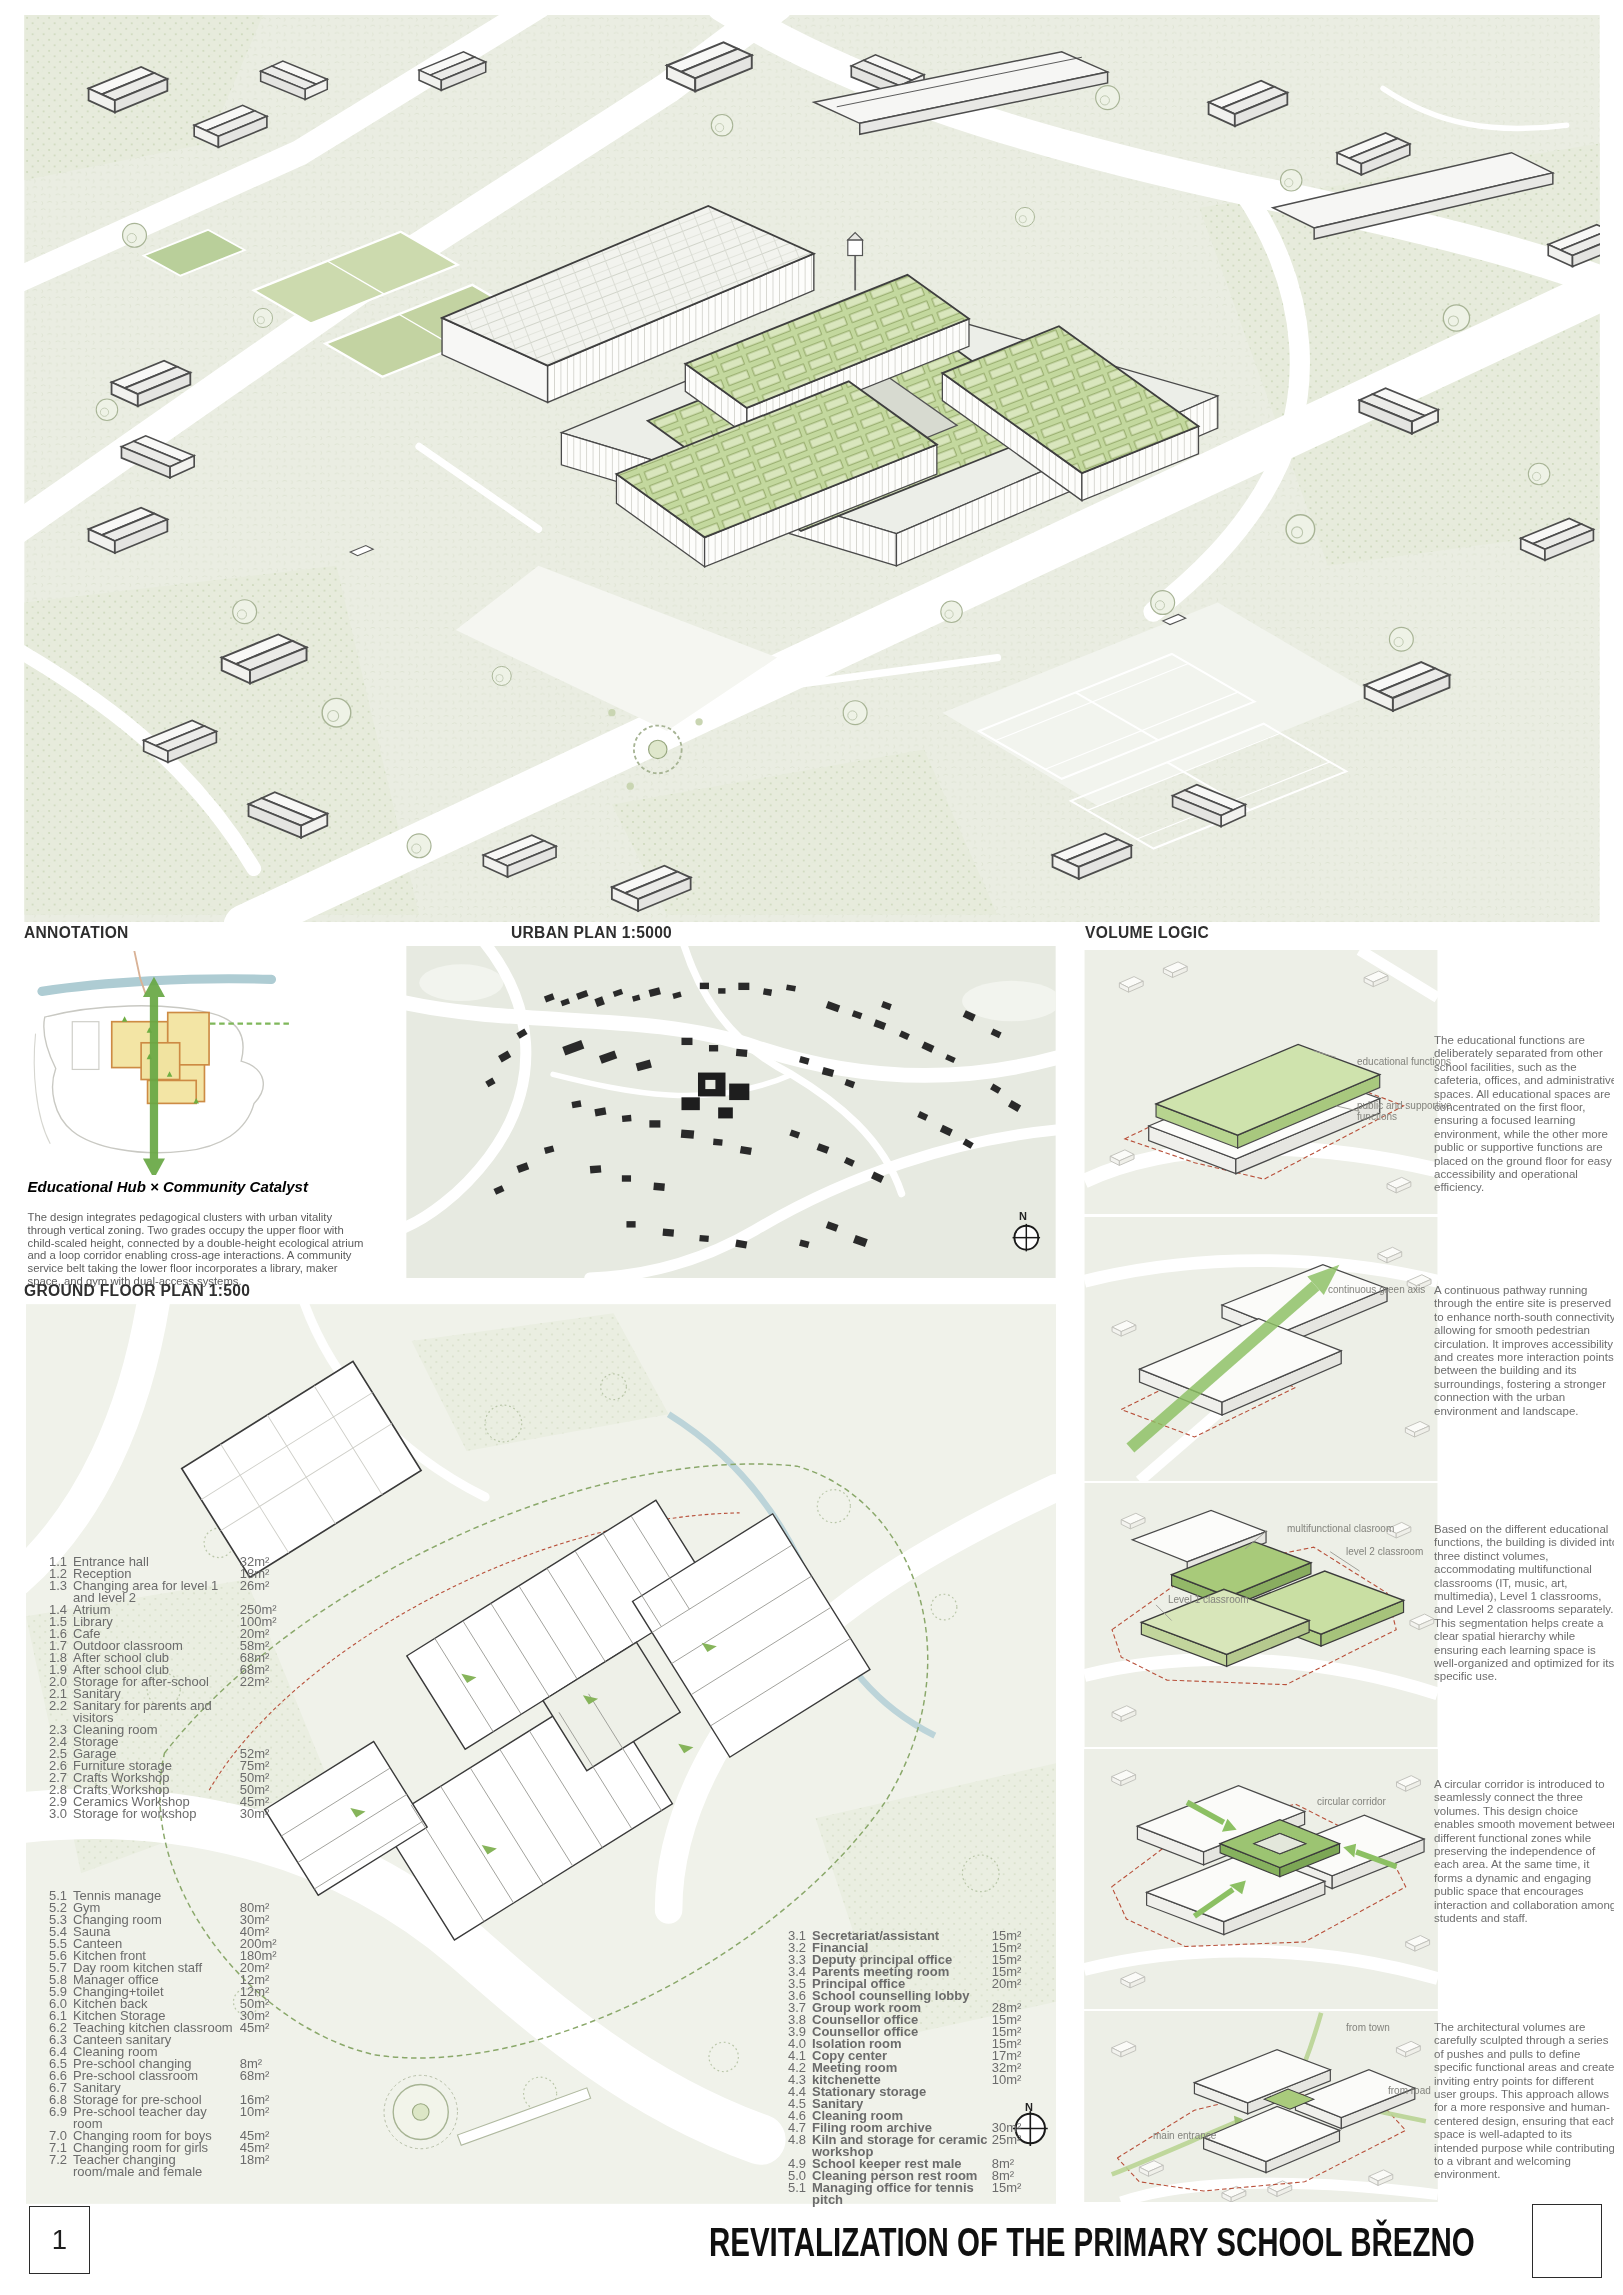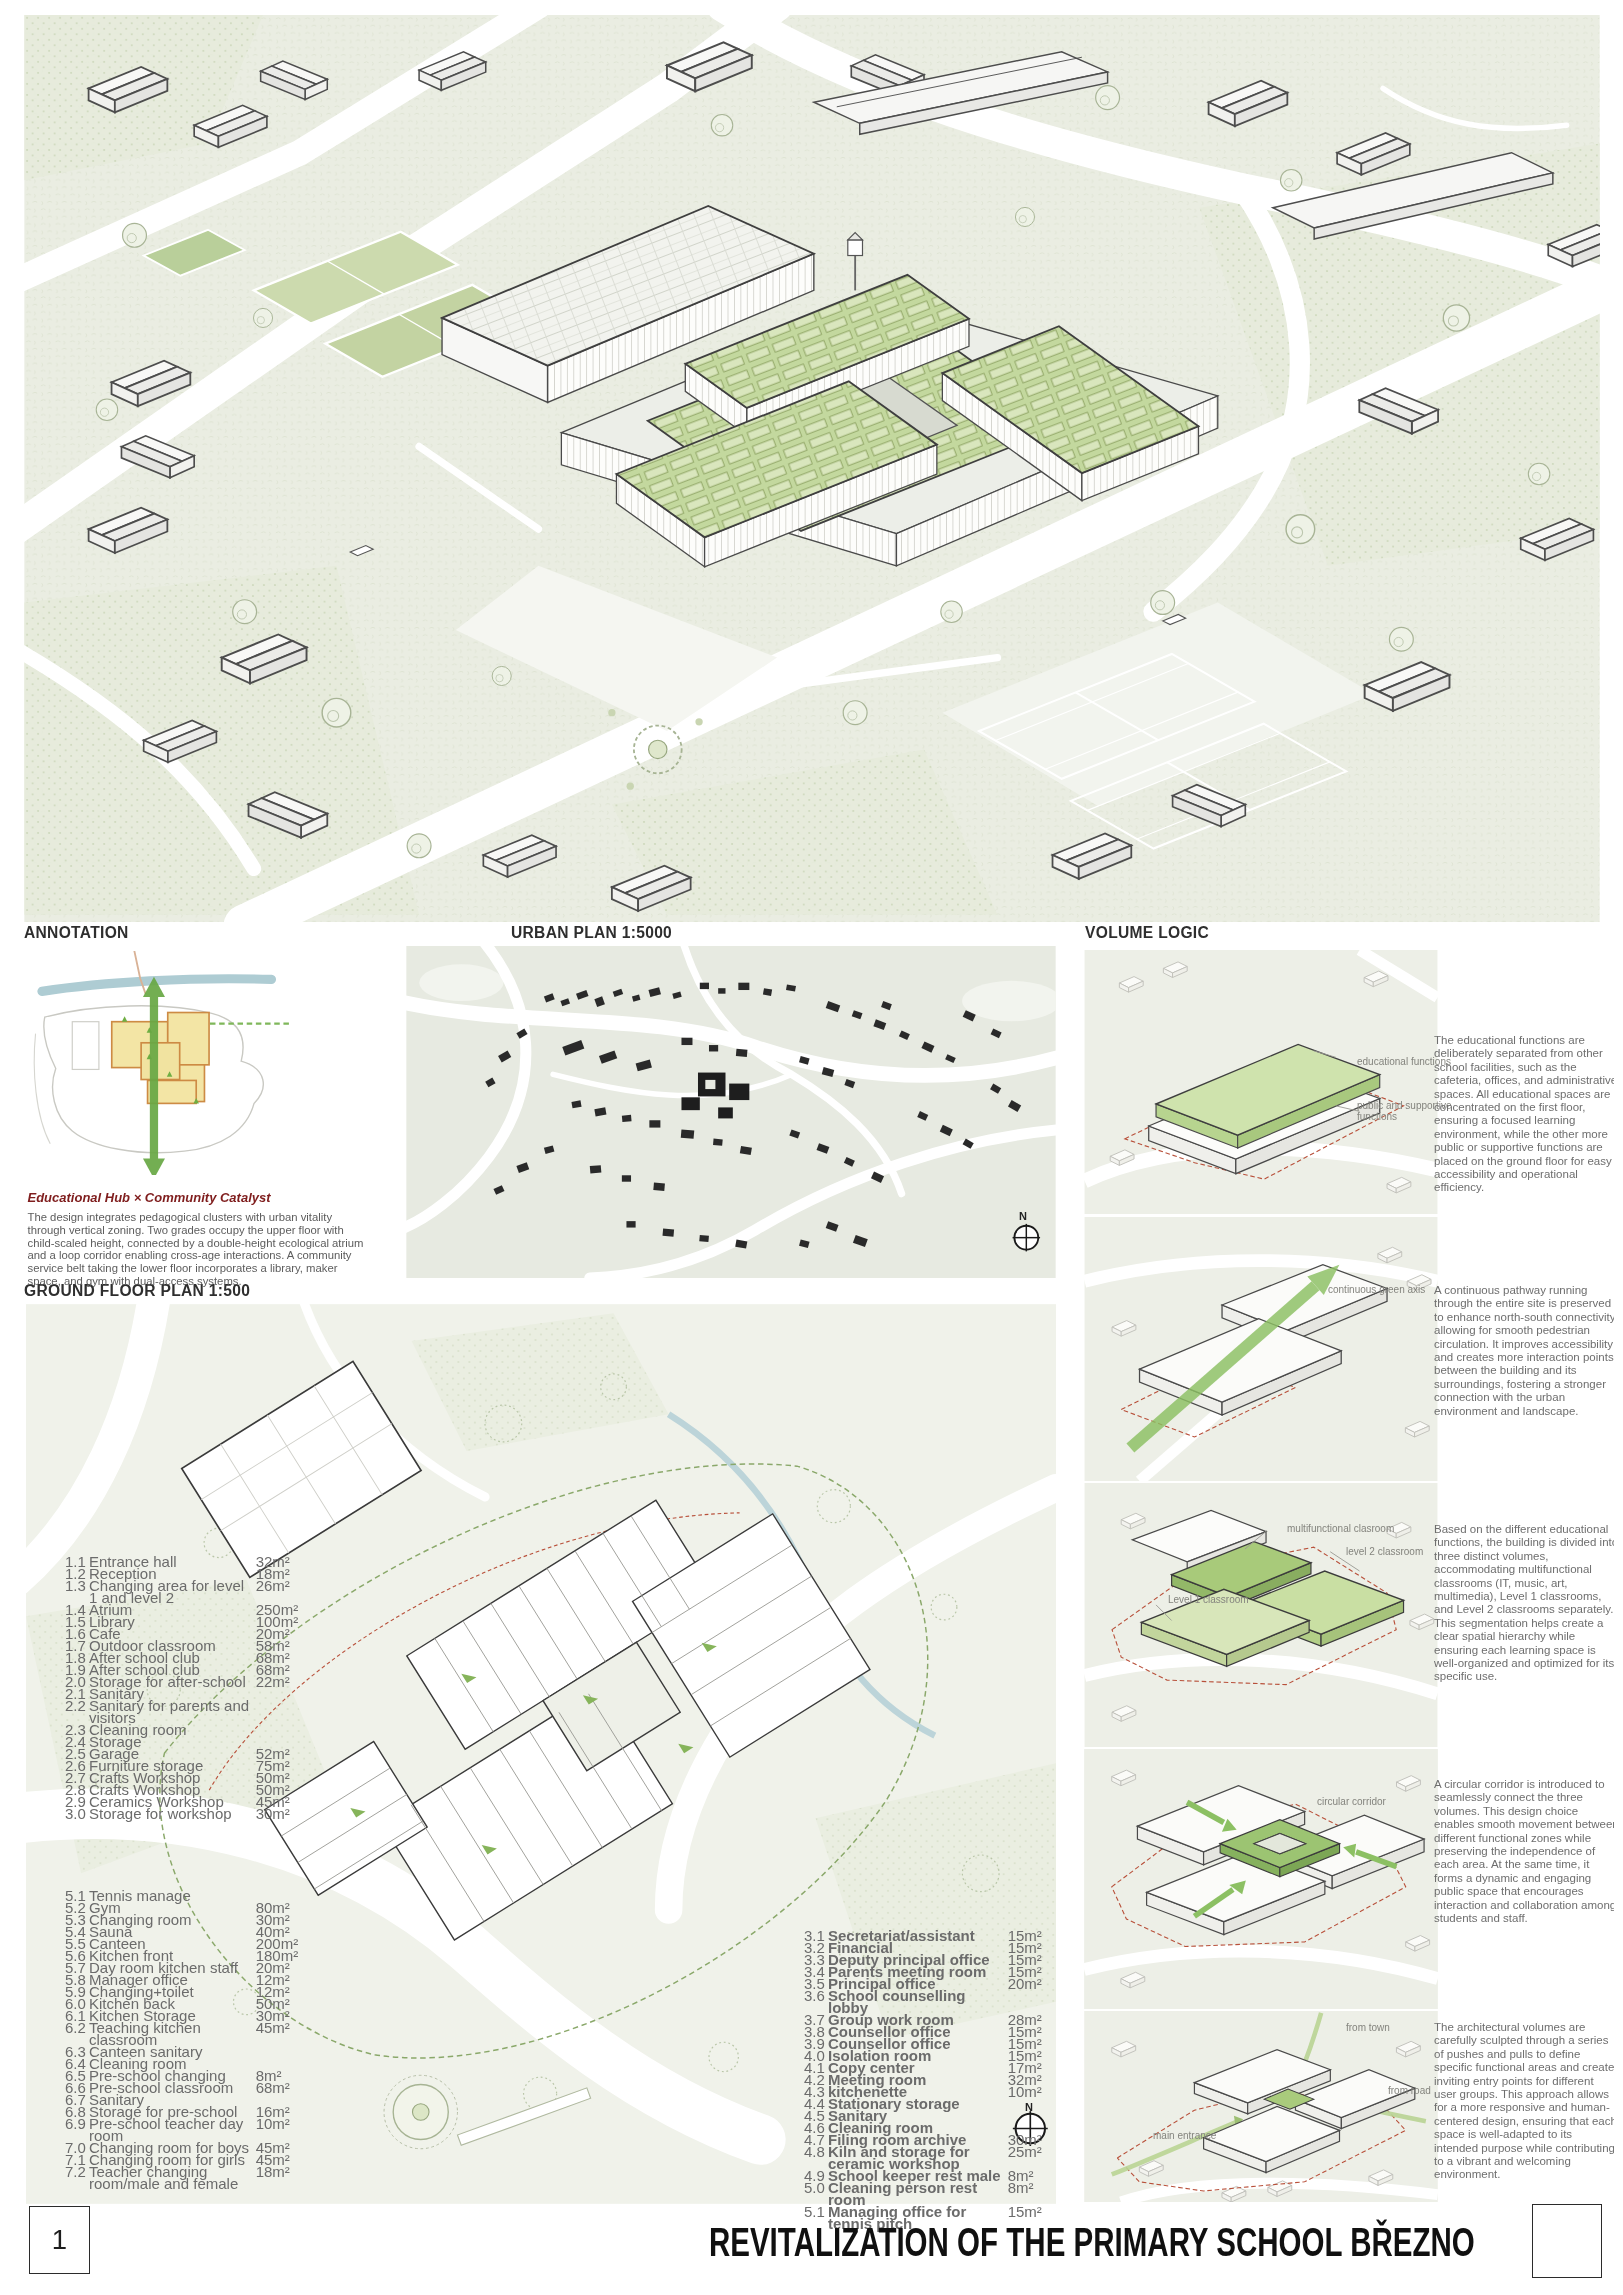--- a/index.html
+++ b/index.html
@@ -2,23 +2,23 @@
 <html style="font-size:14.7px"><head>
 <meta charset="utf-8">
 <style>
   html,body{margin:0;padding:0;background:#fff;}
   body{font-family:"Liberation Sans",sans-serif;}
   .poster{position:relative;width:1614px;height:2296px;background:#ffffff;overflow:hidden;}
   svg.layer{position:absolute;display:block;}
   .hdr{position:absolute;font-size:15.6px;font-weight:600;color:#2e2e2e;letter-spacing:0.3px;white-space:nowrap;}
   .lbl{position:absolute;font-size:10px;color:#84847e;line-height:11px;padding-left:20px;}
   .vtext{position:absolute;left:1434px;width:185px;font-size:11.5px;line-height:13.4px;color:#6e6e6e;}
-  .ann-sub{position:absolute;left:27.5px;top:1178px;font-size:13px;font-style:italic;font-weight:700;color:#7f1d1d;margin-top:12px;}
+  .ann-sub{position:absolute;left:27.5px;top:1178px;font-size:15px;font-style:italic;font-weight:700;color:#000000;}
   .ann-body{position:absolute;left:27.5px;top:1199px;width:340px;font-size:11.3px;line-height:12.8px;color:#5c5c5c;margin-top:12px;}
-  .legend{position:absolute;font-size:15px;line-height:12px;color:#6b6b6b;margin-left:16px;}
+  .legend{position:absolute;font-size:13px;line-height:12px;color:#6b6b6b;}
   .lg-row{display:flex;}
   .lg-no{flex:none;width:24px;}
   .lg-name{flex:none;width:163px;padding-right:3.7px;}
   .lg3 .lg-name{width:176px;font-weight:bold;}
   .lg-area{flex:none;}
   .footer-box{position:absolute;border:1.8px solid #2b2b2b;background:#fff;}
   .page-num{display:flex;align-items:center;justify-content:center;width:100%;height:100%;font-size:27.5px;color:#1d1d1d;}
   .main-title{position:absolute;left:0;top:2219px;width:1624px;text-align:right;font-size:41px;font-weight:700;color:#101010;white-space:nowrap;}
   .main-title>span{display:inline-block;transform:scaleX(.72);transform-origin:center;}
   .north{position:absolute;font-size:11px;font-weight:700;color:#222;}

